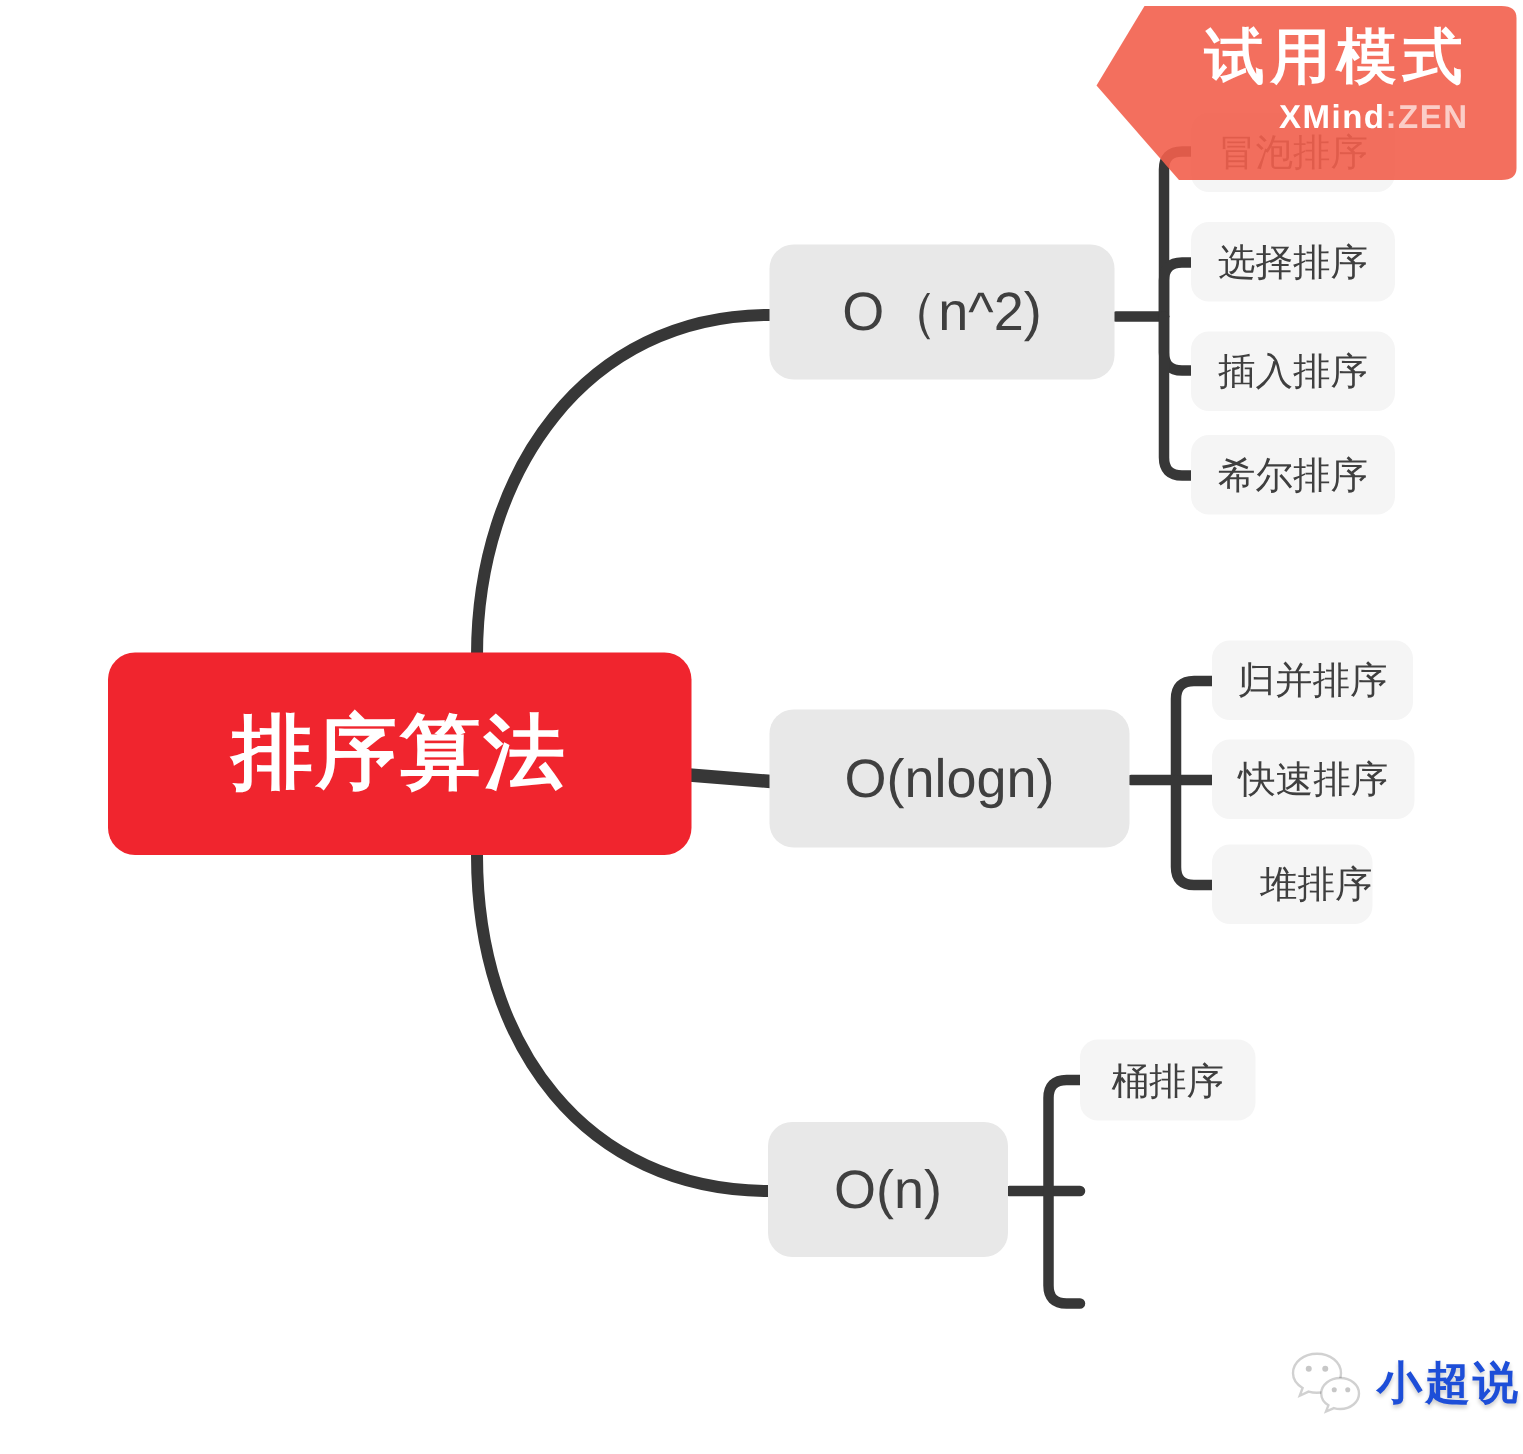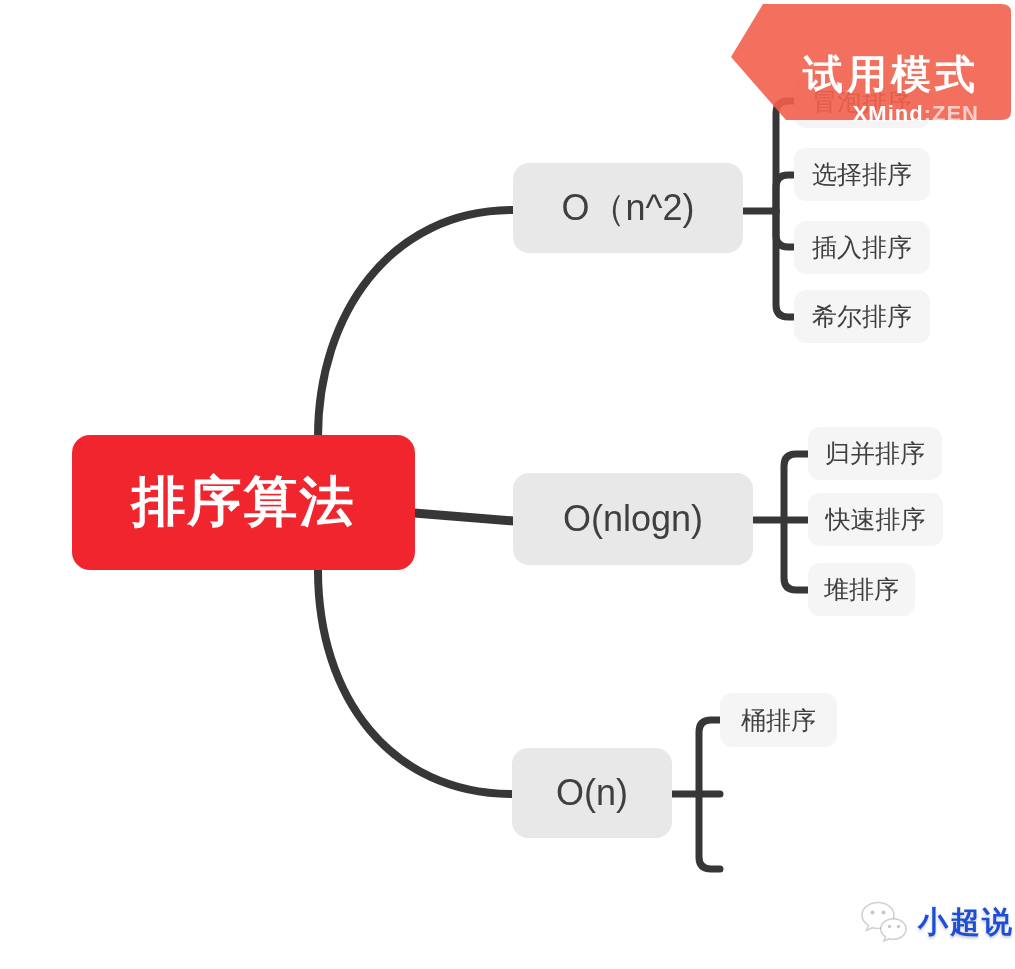--- a/index.html
+++ b/index.html
@@ -17,41 +17,41 @@
     background:#F0252E;color:#fff;border-radius:18px;
     font-size:54px;font-weight:bold;letter-spacing:2px;
   }
   .node-branch{
     background:#E8E8E8;border-radius:16px;font-size:36px;
   }
   .node-child{
     background:#F5F5F5;border-radius:12px;font-size:25px;
   }
   
-  #root-topic{left:72px;top:435px;width:343px;height:135px;}
+  #root-topic{left:72px;top:435px;width:389px;height:135px;}
   #topic-on2{left:513px;top:163px;width:230px;height:90px;}
   #topic-onlogn{left:513px;top:473px;width:240px;height:92px;}
   #topic-on{left:512px;top:748px;width:160px;height:90px;}
   
   #child-bubble{left:794px;top:75px;width:136px;height:53px;}
   #child-selection{left:794px;top:148px;width:136px;height:53px;}
   #child-insertion{left:794px;top:221px;width:136px;height:53px;}
   #child-shell{left:794px;top:290px;width:136px;height:53px;}
   
   #child-merge{left:808px;top:427px;width:134px;height:53px;}
   #child-quick{left:808px;top:493px;width:135px;height:53px;}
-  #child-heap{left:808px;top:563px;width:107px;height:53px;}
+  #child-heap{left:808px;top:563px;width:107px;height:53px;justify-content:flex-end;}
   
   #child-bucket{left:720px;top:693px;width:117px;height:54px;align-items:center;}
   #child-counting{left:720px;top:767px;width:138px;height:55px;}
   #child-radix{left:720px;top:842px;width:138px;height:53px;}
   
   .banner-svg{position:absolute;left:0;top:0;z-index:5;}
   .banner-text{
-    position:absolute;top:16px;right:36px;z-index:6;text-align:right;color:#fff;margin-top:36px;
+    position:absolute;top:16px;right:36px;z-index:6;text-align:right;color:#fff;
   }
   .banner-title{font-size:40px;font-weight:bold;letter-spacing:4px;line-height:1.1;}
   .banner-brand{font-size:22px;margin-top:5px;letter-spacing:1px;}
   .banner-brand .b-name{font-weight:bold;color:#ffffff;}
   .banner-brand .b-sep,.banner-brand .b-suffix{color:rgba(255,255,255,0.65);font-weight:600;}
   
   .watermark{
     position:absolute;left:858px;top:898px;z-index:7;display:flex;align-items:center;gap:8px;
   }
   .watermark-label{

